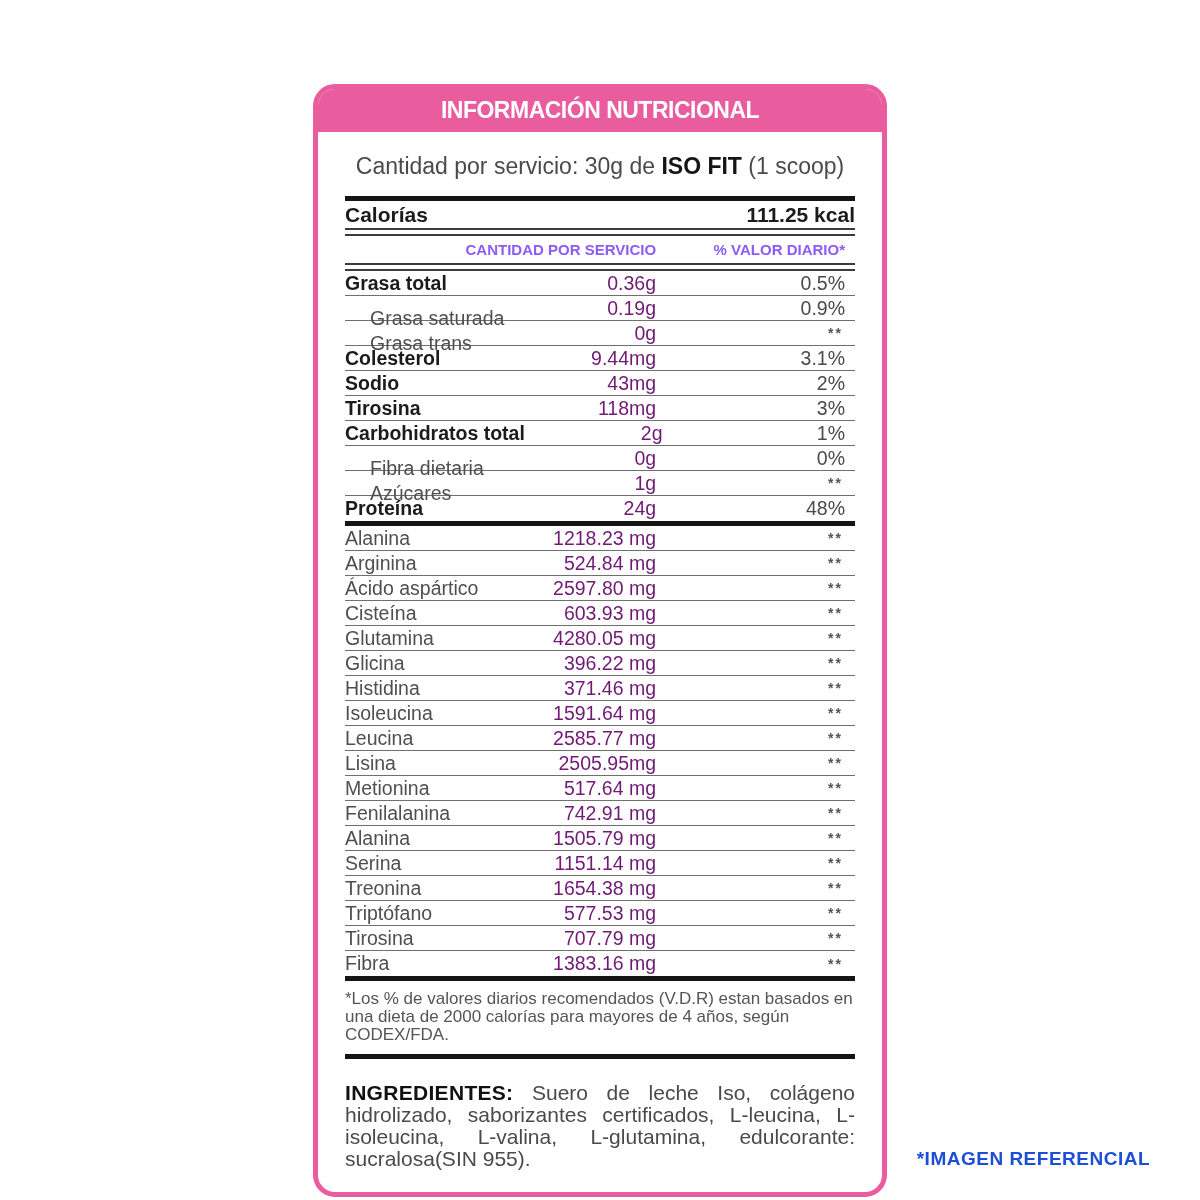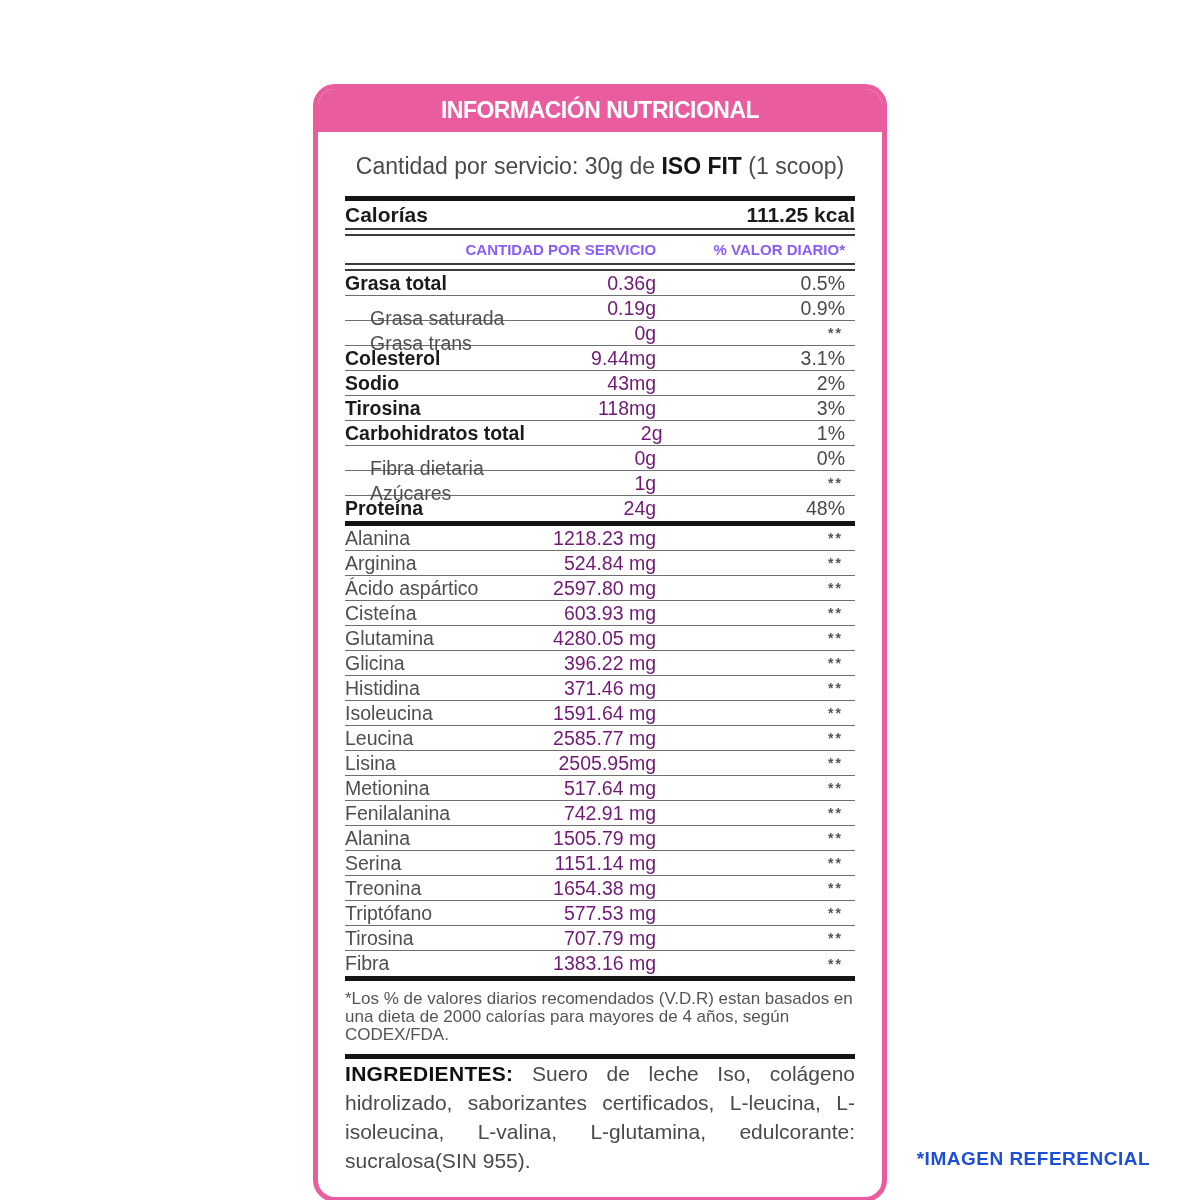--- a/index.html
+++ b/index.html
@@ -98,23 +98,23 @@
   }
 
   .footnote {
     font-size: 17px;
     line-height: 18px;
     color: #555555;
     padding: 9px 0 10px 0;
   }
 
   .ingredients {
-    margin-top: 0;
+    margin-top: 23px;
     font-size: 21px;
-    line-height: 29px;
+    line-height: 22px;
     color: #4a4a4a;
     text-align: justify;
   }
   .ingredients b { color: #111111; letter-spacing: 0.3px; }
 
   .watermark {
     position: absolute;
     top: 1148px;
     right: 50px;
     font-size: 19px;

